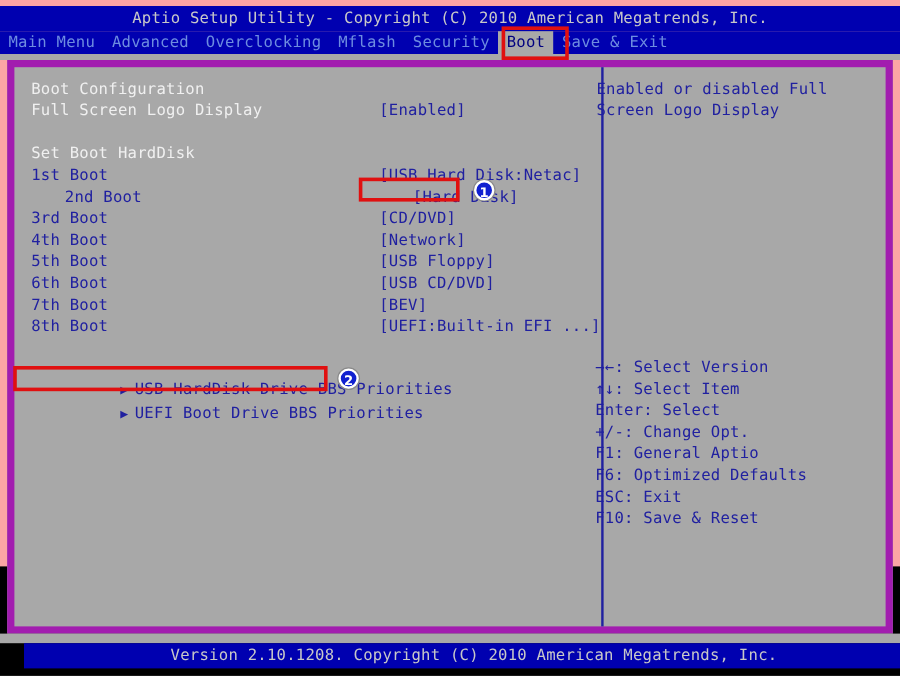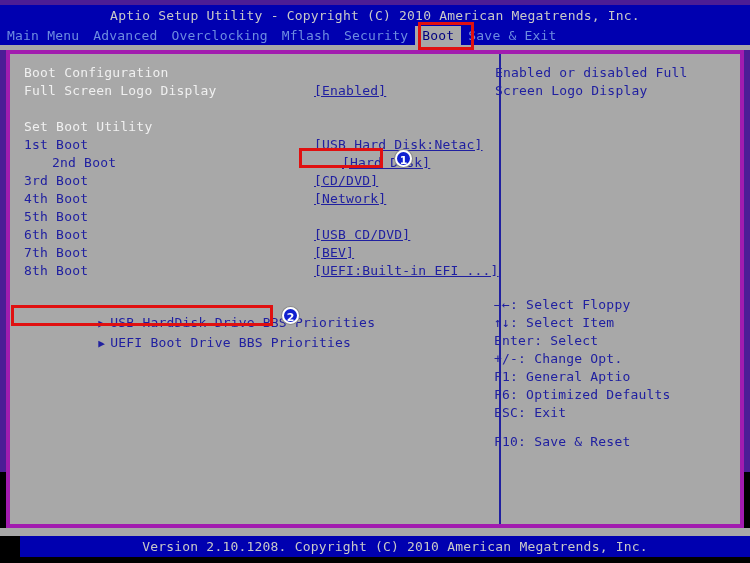--- a/index.html
+++ b/index.html
@@ -11,21 +11,21 @@
     width: 750px;
     height: 563px;
     overflow: hidden;
     font-family: "DejaVu Sans Mono", "Liberation Mono", monospace;
   }
 
   #bios {
     position: relative;
     width: 750px;
     height: 472px;
-    background: #4c1d95;
+    background: #fca5a5;
   }
 
   
   .titlebar {
     position: absolute;
     left: 0; top: 5px;
     width: 750px; height: 21px;
     background: #0000b0;
     color: #c8c8c8;
     font-size: 13px;
@@ -65,21 +65,21 @@
     width: 750px; height: 5px;
     background: #a8a8a8;
   }
 
   
   .panel {
     position: absolute;
     left: 6px; top: 50px;
     width: 738px; height: 478px;
     background: #a8a8a8;
-    border: 4px solid #a21caf;
+    border: 6px solid #a21caf;
     box-sizing: border-box;
   }
   .panel-inner {
     position: relative;
     width: 100%;
     height: 100%;
   }
   .vdivider {
     position: absolute;
     left: 489px; top: 0;
@@ -113,21 +113,20 @@
     letter-spacing: 0.2px;
   }
   .row .lbl {
     position: absolute;
     left: 0; top: 0;
   }
   .row .val {
     position: absolute;
     left: 290px; top: 0;
     color: #2020a0;
-    text-decoration: underline;
   }
   .lbl-white { color: #f0f0f0; }
   .lbl-blue  { color: #2020a0; }
 
   .subrow {
     position: absolute;
     left: 8px;
     height: 18px;
     line-height: 18px;
     font-size: 13px;
@@ -236,40 +235,41 @@
 
       <div class="left-col">
 
         <div class="section-head" style="top:10px;">Boot Configuration</div>
 
         <div class="row" style="top:28px;">
           <span class="lbl lbl-white">Full Screen Logo Display</span>
           <span class="val">[Enabled]</span>
         </div>
 
-        <div class="section-head" style="top:64px;">Set Boot Utility</div>
+        <div class="section-head" style="top:64px;">Set Boot HardDisk</div>
 
         <div class="row" style="top:82px;">
           <span class="lbl lbl-blue">1st Boot</span>
           <span class="val">[USB Hard Disk:Netac]</span>
         </div>
         <div class="row" style="top:100px;margin-left:28px;">
           <span class="lbl lbl-blue">2nd Boot</span>
           <span class="val">[Hard Disk]</span>
         </div>
         <div class="row" style="top:118px;">
           <span class="lbl lbl-blue">3rd Boot</span>
           <span class="val">[CD/DVD]</span>
         </div>
         <div class="row" style="top:136px;">
           <span class="lbl lbl-blue">4th Boot</span>
           <span class="val">[Network]</span>
         </div>
         <div class="row" style="top:154px;">
           <span class="lbl lbl-blue">5th Boot</span>
+          <span class="val">[USB Floppy]</span>
         </div>
         <div class="row" style="top:172px;">
           <span class="lbl lbl-blue">6th Boot</span>
           <span class="val">[USB CD/DVD]</span>
         </div>
         <div class="row" style="top:190px;">
           <span class="lbl lbl-blue">7th Boot</span>
           <span class="val">[BEV]</span>
         </div>
         <div class="row" style="top:208px;">
@@ -284,28 +284,28 @@
           <span class="arrow">▶</span><span>UEFI Boot Drive BBS Priorities</span>
         </div>
 
       </div>
 
       <div class="right-col">
 
         <div class="help-line" style="top:10px;">Enabled or disabled Full</div>
         <div class="help-line" style="top:28px;">Screen Logo Display</div>
 
-        <div class="key-line" style="top:242px;">→←: Select Floppy</div>
+        <div class="key-line" style="top:242px;">→←: Select Version</div>
         <div class="key-line" style="top:260px;">↑↓: Select Item</div>
         <div class="key-line" style="top:278px;">Enter: Select</div>
         <div class="key-line" style="top:296px;">+/-: Change Opt.</div>
         <div class="key-line" style="top:314px;">F1: General Aptio</div>
         <div class="key-line" style="top:332px;">F6: Optimized Defaults</div>
         <div class="key-line" style="top:350px;">ESC: Exit</div>
-        <div class="key-line" style="top:368px;margin-top:11px;">F10: Save &amp; Reset</div>
+        <div class="key-line" style="top:368px;">F10: Save &amp; Reset</div>
 
       </div>
 
     </div>
   </div>
 
   <div class="footer-strip"></div>
   <div class="footer">Version 2.10.1208. Copyright (C) 2010 American Megatrends, Inc.</div>
 
   <div class="anno-box" style="left:418px; top:22px; width:56px; height:28px;"></div>

